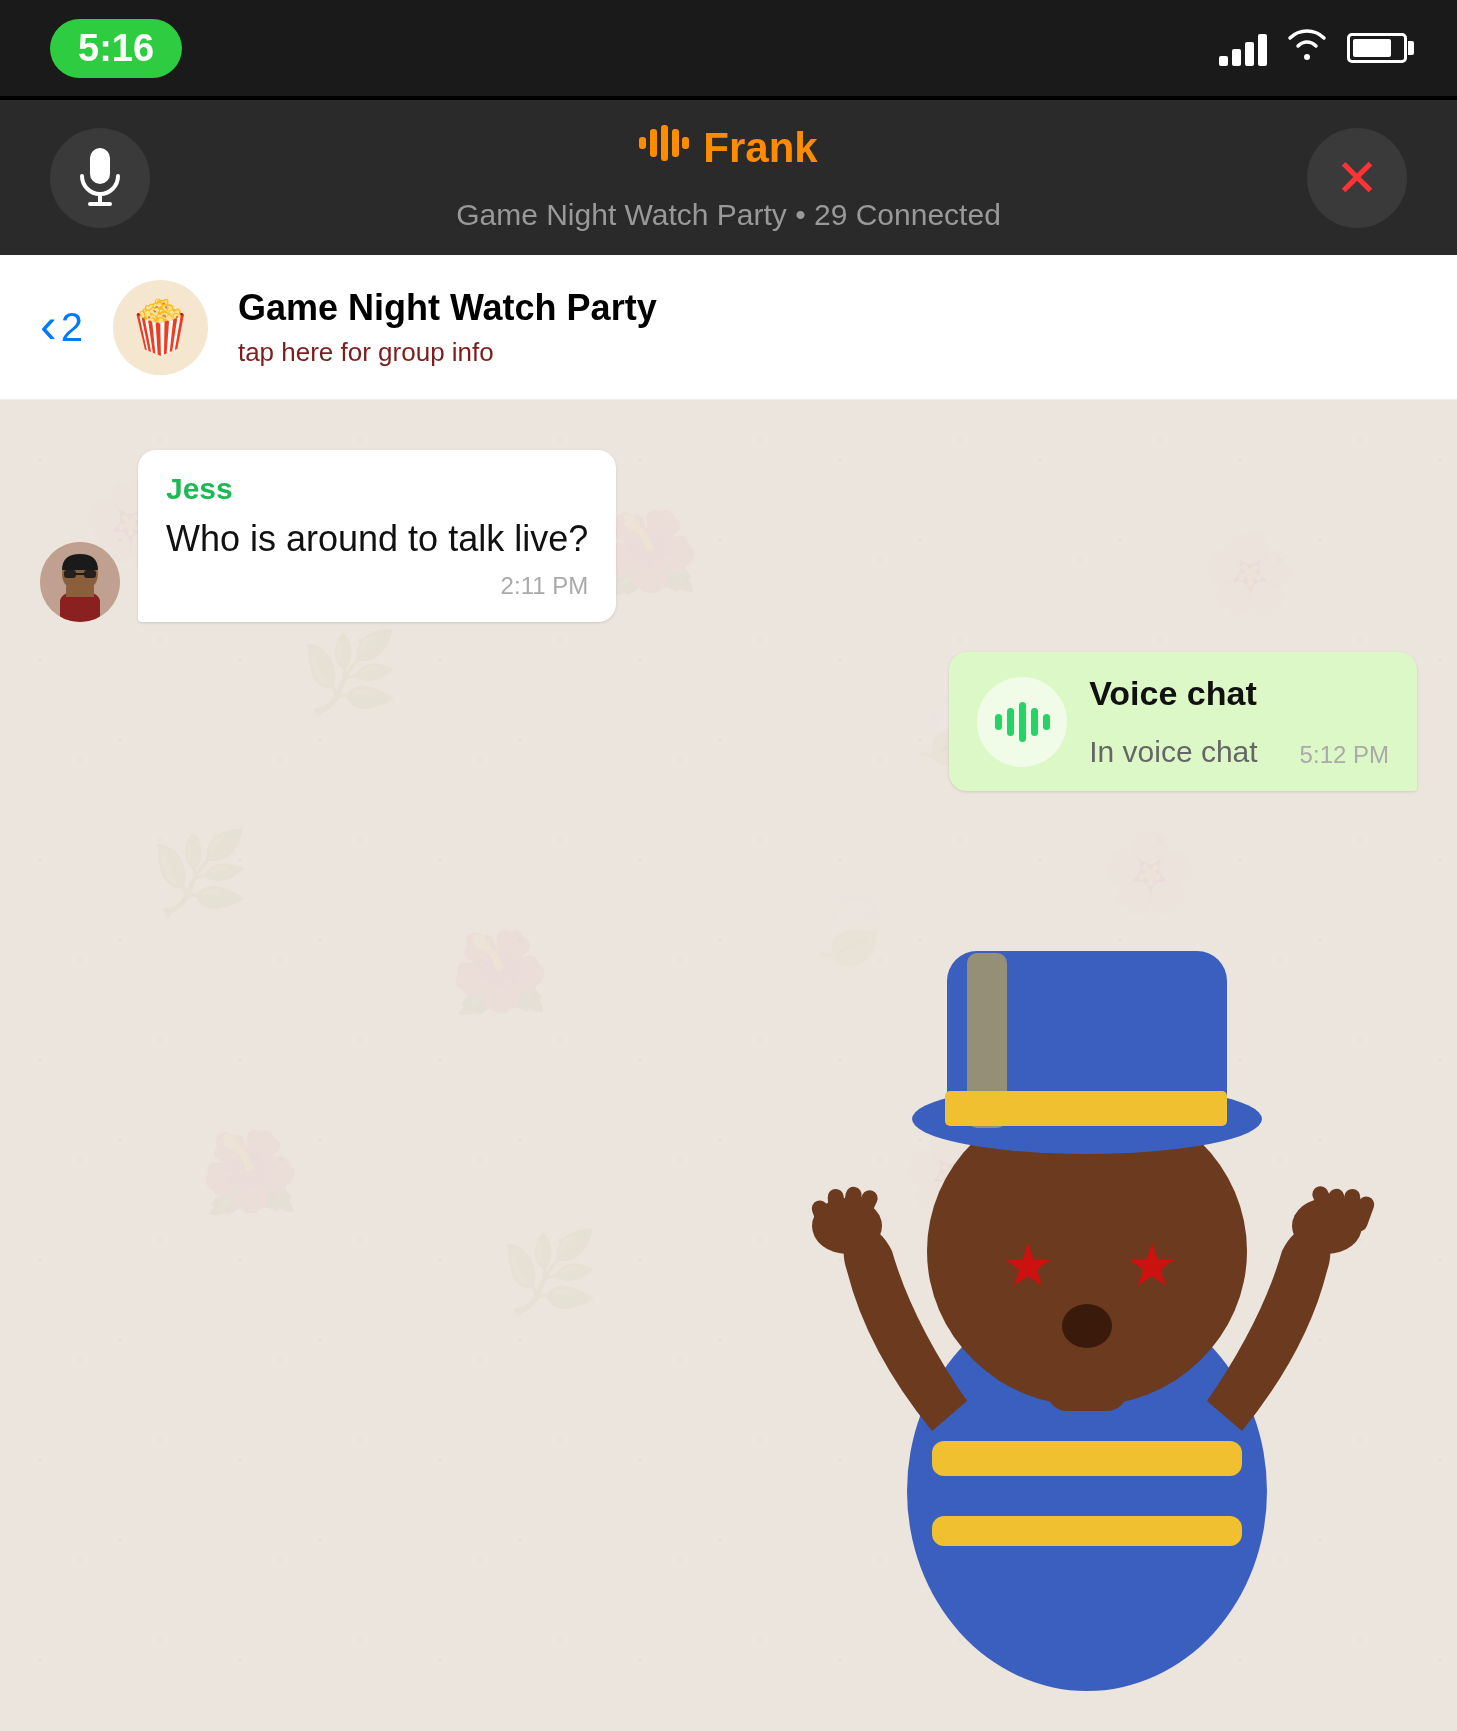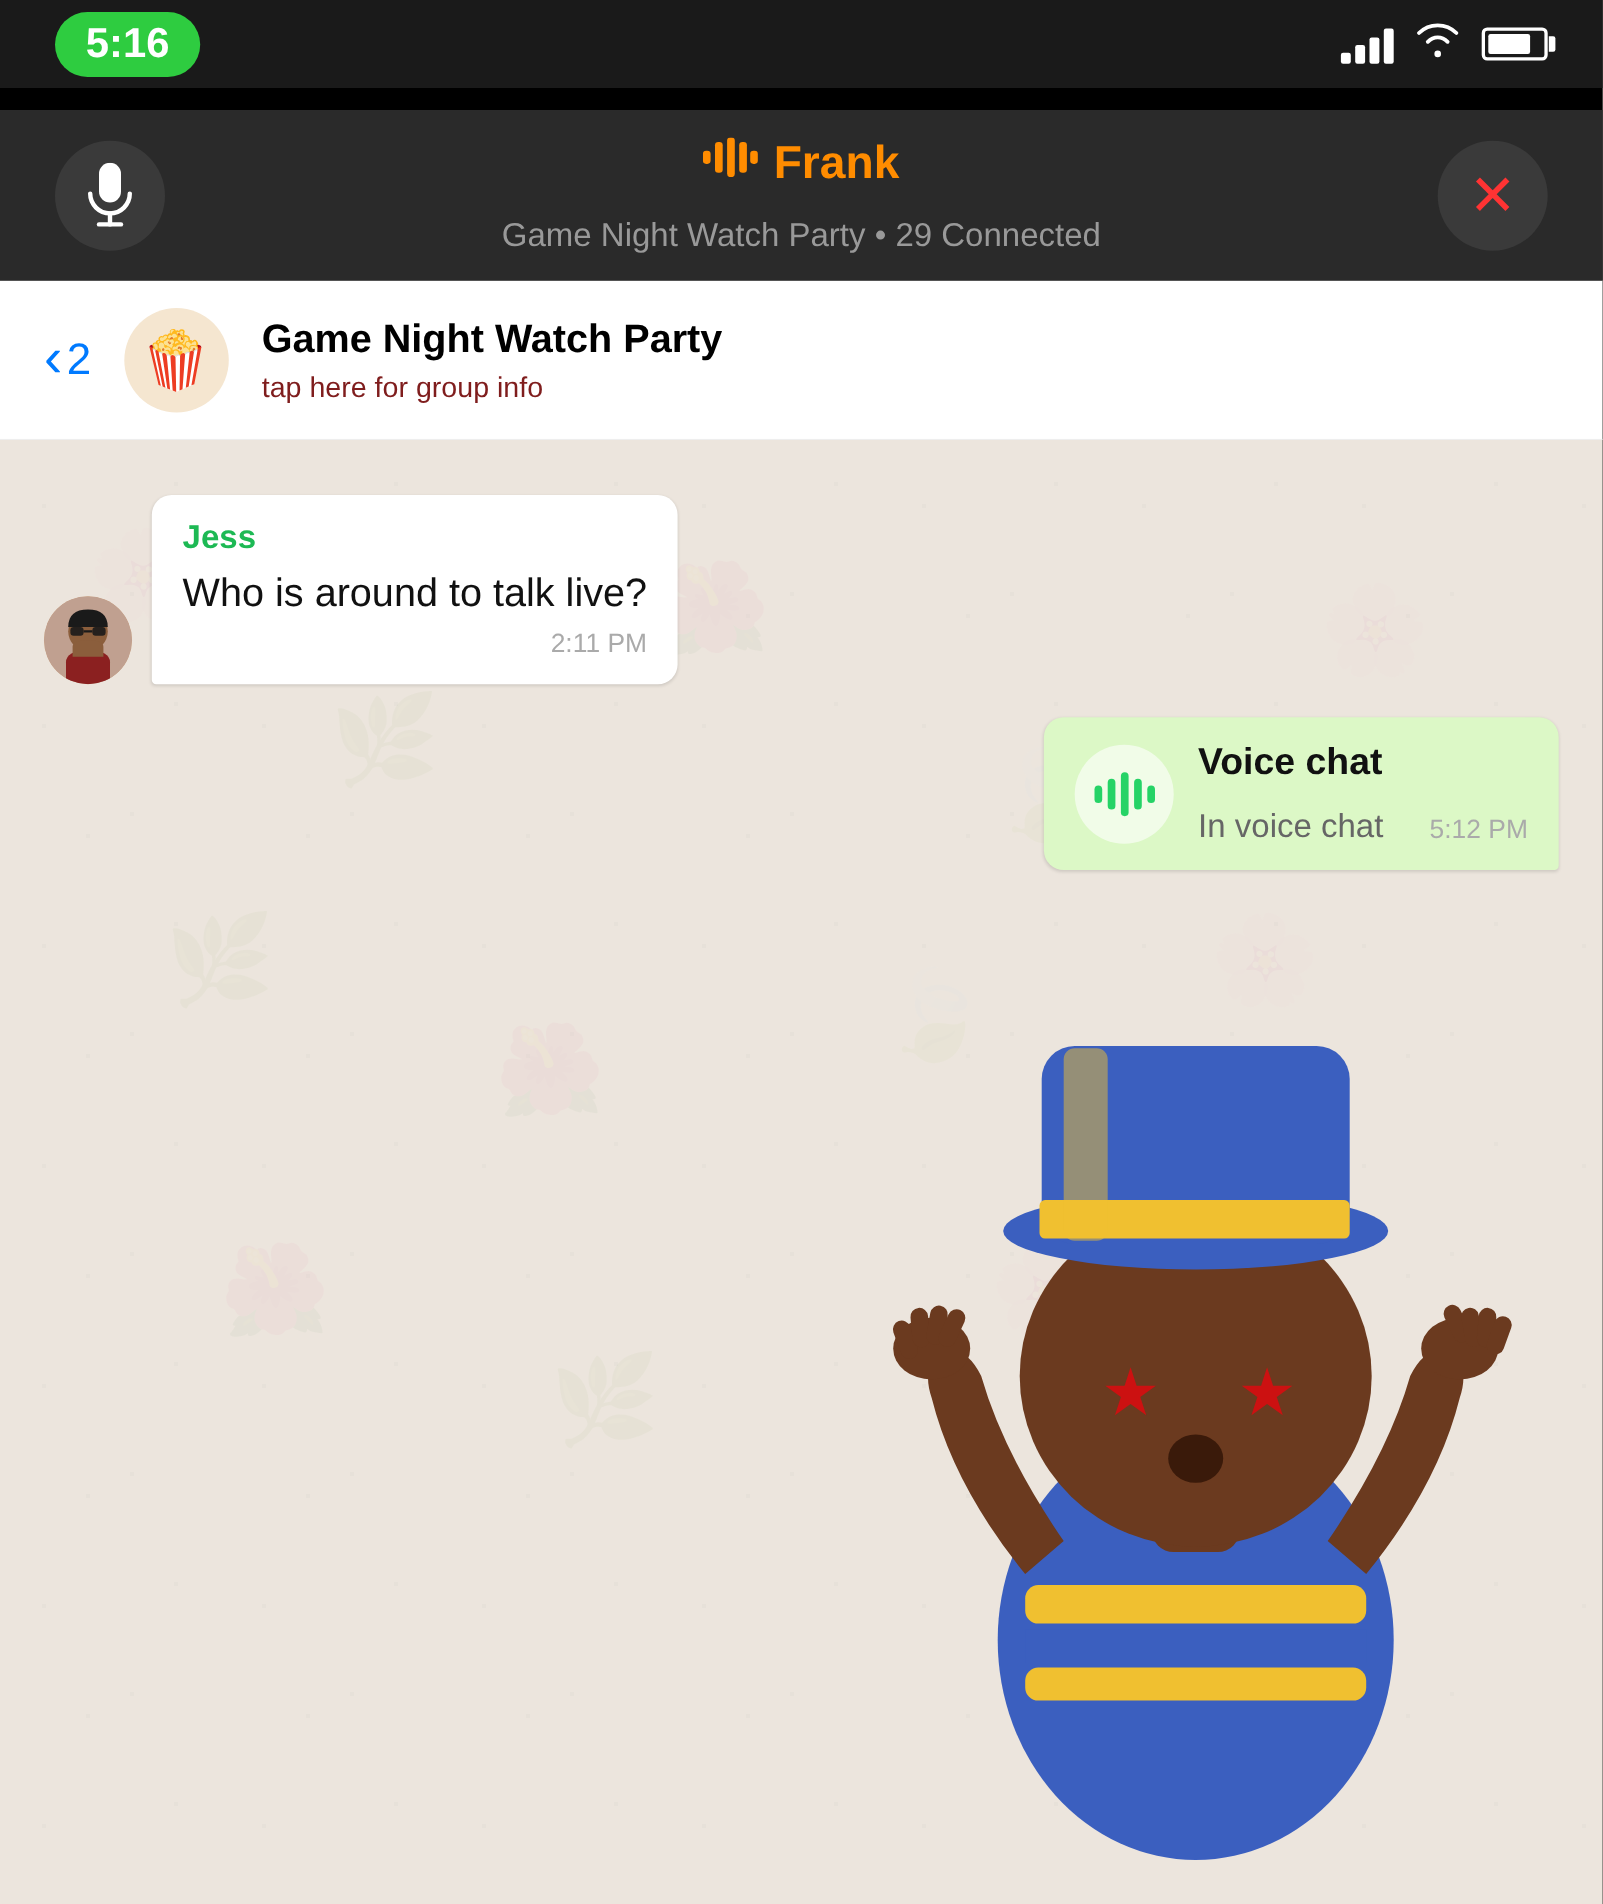--- a/index.html
+++ b/index.html
@@ -12,21 +12,21 @@
       overflow: hidden;
       position: relative;
     }
 
     
     .status-bar {
       position: absolute;
       top: 0;
       left: 0;
       right: 0;
-      height: 80px;
+      height: 96px;
       background: #1a1a1a;
       display: flex;
       align-items: center;
       justify-content: space-between;
       padding: 0 50px;
       z-index: 10;
     }
 
     .status-time {
       background: #2ecc40;

